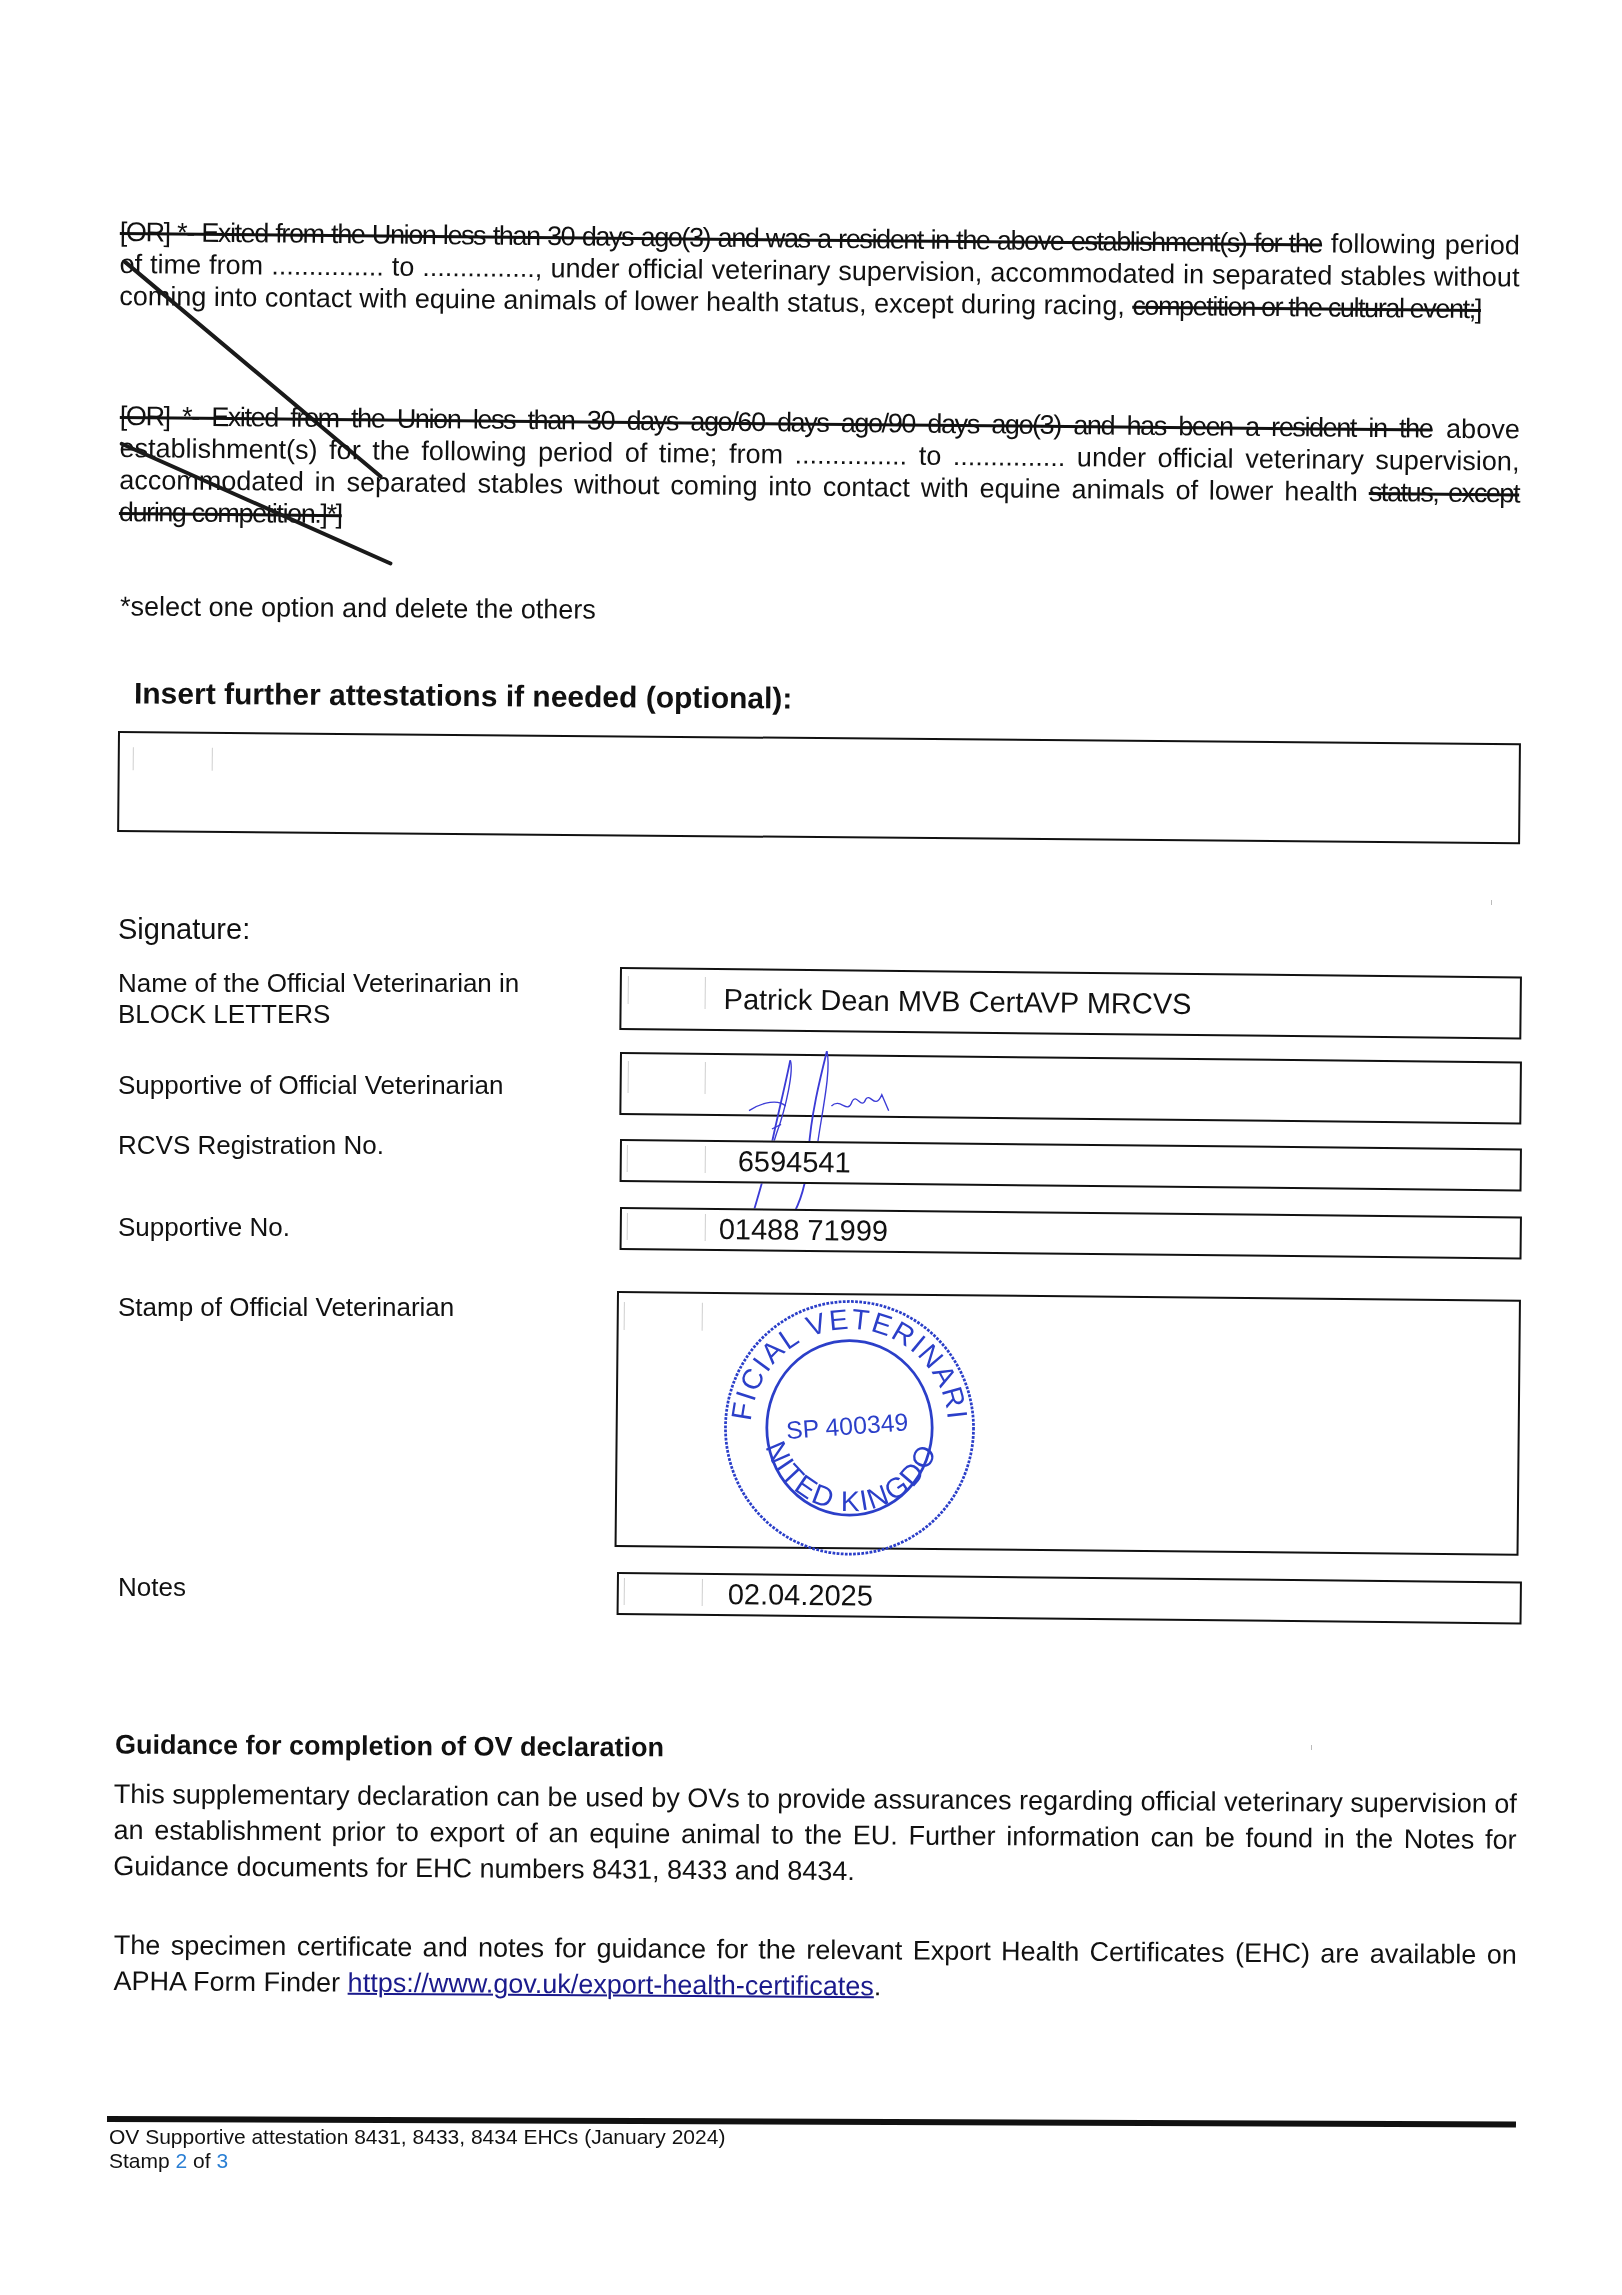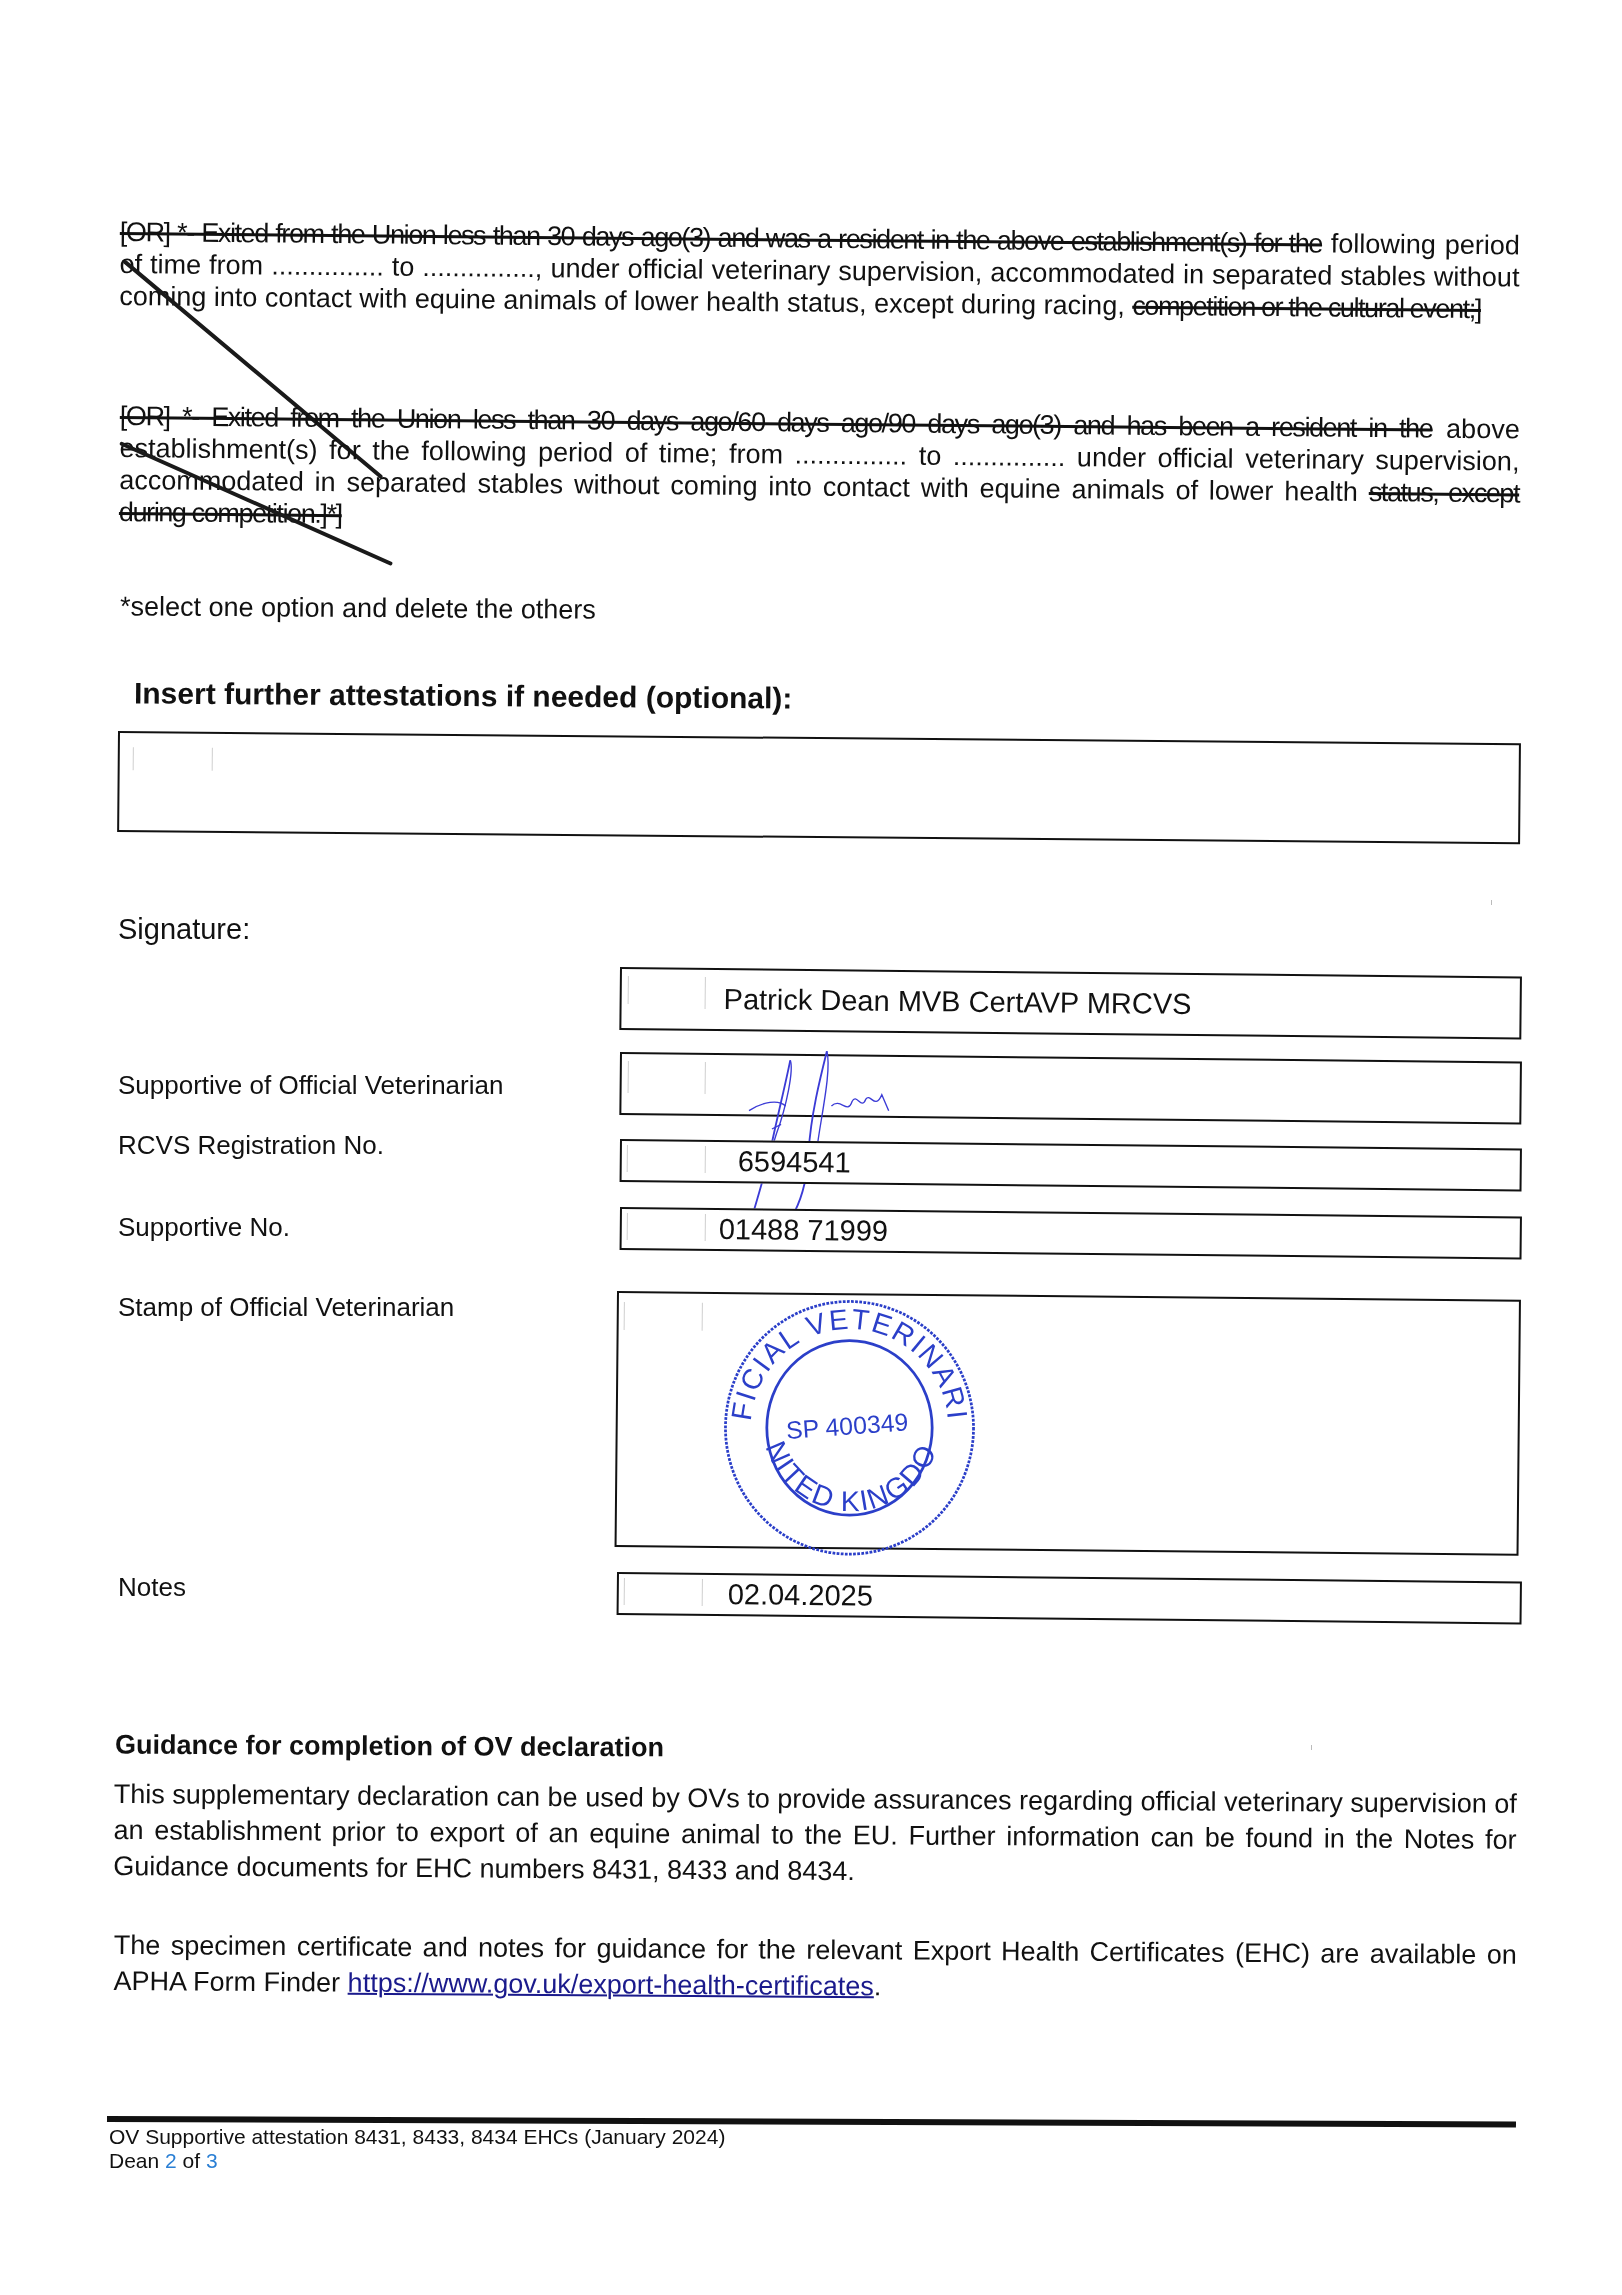--- a/index.html
+++ b/index.html
@@ -78,20 +78,21 @@
   <div class="note">*select one option and delete the others</div>
 
   <div class="h-attest">Insert further attestations if needed (optional):</div>
   <div class="box" style="left:118px; top:731px; width:1399px; height:97px; transform: rotate(0.5deg);">
     <div class="cursor" style="left:13px; height:23px;"></div>
     <div class="cursor" style="left:92px; height:23px;"></div>
   </div>
 
   <div class="sig-heading">Signature:</div>
 
+  <div class="lbl" style="top:968px; width:459px;">Name of the Official Veterinarian in BLOCK LETTERS</div>
   <div class="box" style="left:620px; top:967px; width:898px; height:59px; transform: rotate(0.6deg);">
     <div class="cursor" style="left:6.4px; height:27.5px; top:7.3px;"></div>
     <div class="cursor" style="left:83px; height:32px; top:7.3px;"></div>
     <div class="val" style="left:102px; top:13px;">Patrick Dean  MVB CertAVP MRCVS</div>
   </div>
 
   <div class="lbl" style="top:1070px;">Supportive of Official Veterinarian</div>
   <div class="box" style="left:620px; top:1052px; width:898px; height:59px; transform: rotate(0.6deg);">
     <div class="cursor" style="left:6.4px; height:32px; top:7.3px;"></div>
     <div class="cursor" style="left:83px; height:32px; top:7.3px;"></div>
@@ -152,21 +153,21 @@
   <div class="guide-h">Guidance for completion of OV declaration</div>
   <div class="guide-p" style="top:1776px;">This supplementary declaration can be used by OVs to provide assurances regarding official veterinary supervision of an establishment prior to export of an equine animal to the EU. Further information can be found in the Notes for Guidance documents for EHC numbers 8431, 8433 and 8434.</div>
   <div class="guide-p" style="top:1927px;">
     <span>The specimen certificate and notes for guidance for the relevant Export Health Certificates (EHC) are available on APHA Form Finder </span><a class="link">https://www.gov.uk/export-health-certificates</a><span>.</span>
   </div>
 
   <div class="footer-rule"></div>
   <div class="footer-text">
     <div>OV Supportive attestation 8431, 8433, 8434 EHCs (January 2024)</div>
     <div>
-      <span>Dean</span>
+      <span>Stamp</span>
       <span class="pg-num">2</span>
       <span>of</span>
       <span class="pg-num">3</span>
     </div>
   </div>
 
   <div class="speck" style="left:1491px; top:900px;"></div>
   <div class="speck" style="left:1311px; top:1745px;"></div>
 </div>
 

